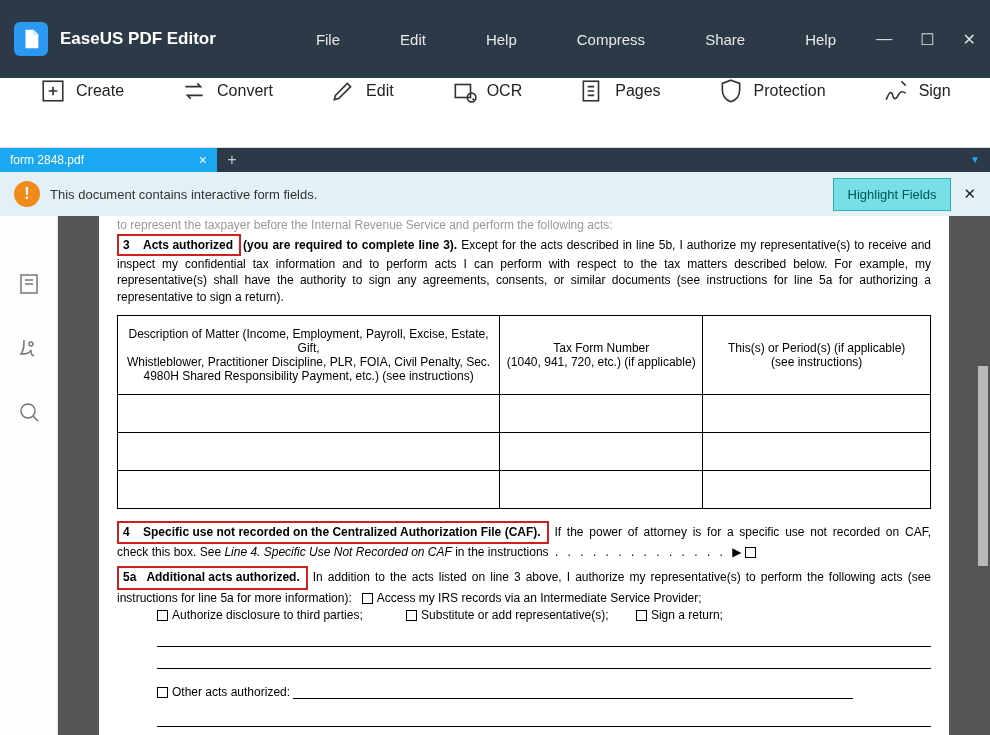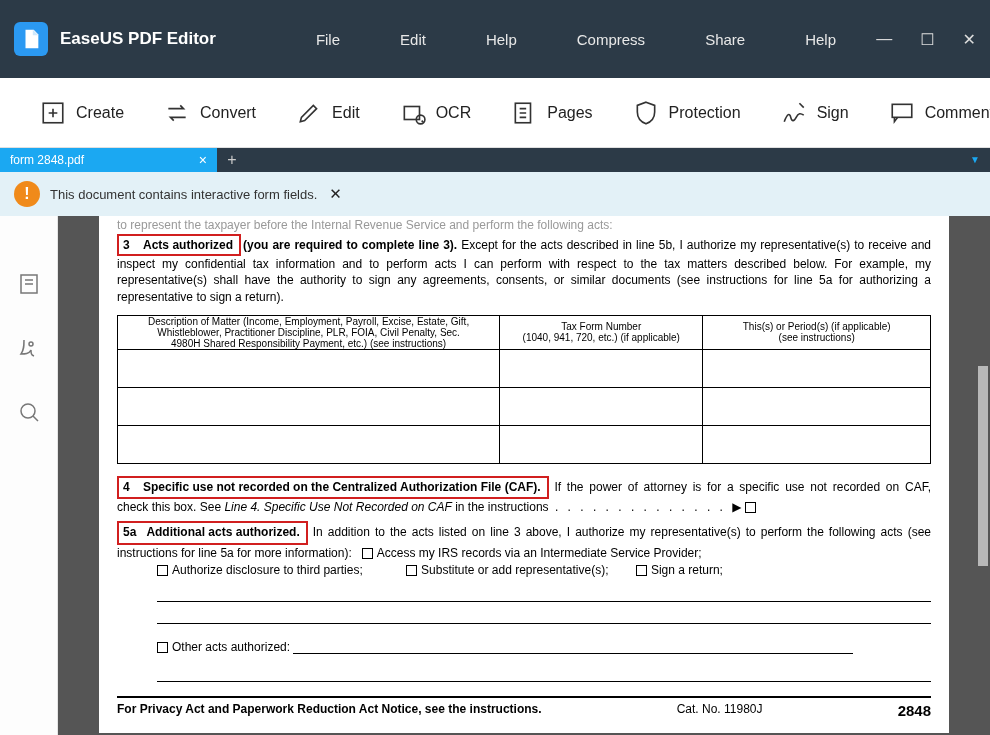--- a/index.html
+++ b/index.html
@@ -5,21 +5,21 @@
 *{box-sizing:border-box;margin:0;padding:0;font-family:"Segoe UI",Arial,sans-serif}
 body{width:990px;height:735px;overflow:hidden;background:#fff;position:relative}
 .titlebar{height:78px;background:#2c3a47;display:flex;align-items:center;padding:0 14px;color:#fff}
 .logo{width:34px;height:34px;background:#2b99f2;border-radius:6px;display:flex;align-items:center;justify-content:center;margin-right:12px}
 .logo svg{width:22px;height:22px}
 .app-title{font-size:17px;font-weight:700;margin-right:100px}
 .menubar{display:flex;gap:60px}
 .menubar span{font-size:15px;color:#e8e8e8;cursor:pointer}
 .win-controls{margin-left:auto;display:flex;gap:28px;align-items:center}
 .win-controls span{font-size:16px;cursor:pointer;color:#ddd}
-.toolbar{height:70px;background:#fff;display:flex;align-items:center;padding:0 40px;gap:40px;border-bottom:1px solid #e0e0e0}
+.toolbar{height:70px;background:#fff;display:flex;align-items:flex-start;padding:0 40px;gap:57px;border-bottom:1px solid #e0e0e0}
 .tool{display:flex;align-items:center;gap:10px;cursor:pointer}
 .tool svg{width:26px;height:26px;stroke:#333;fill:none;stroke-width:1.5}
 .tool span{font-size:16px;color:#222}
 .tabbar{height:24px;background:#2c3a47;display:flex;align-items:stretch;position:relative}
 .tab{background:#1ba8f2;color:#fff;font-size:12px;display:flex;align-items:center;padding:0 10px;width:217px;justify-content:space-between}
 .tab-close{cursor:pointer;font-size:14px;color:#fff}
 .tab-add{width:30px;display:flex;align-items:center;justify-content:center;color:#ccc;font-size:16px;cursor:pointer}
 .tab-dropdown{position:absolute;right:10px;color:#1ba8f2;font-size:10px;top:6px}
 .info-banner{height:44px;background:#e3f1f7;display:flex;align-items:center;padding:0 14px;position:relative}
 .info-banner .exclaim{width:26px;height:26px;background:#f08a1a;border-radius:50%;color:#fff;font-weight:700;display:flex;align-items:center;justify-content:center;margin-right:10px;font-size:16px}
@@ -29,21 +29,21 @@
 .main{display:flex;height:519px;background:#8b5cf6}
 .sidepanel{width:58px;background:#fdfdfd;border-right:1px solid #e5e5e5;display:flex;flex-direction:column;align-items:center;padding-top:56px;gap:40px}
 .sidepanel svg{width:24px;height:24px;stroke:#777;fill:none;stroke-width:1.5}
 .doc-area{flex:1;background:#555;padding:0 20px 20px 20px;overflow:hidden;position:relative}
 .page{background:#fff;margin:0 auto;width:850px;padding:2px 18px 14px 18px;font-family:Arial,Helvetica,sans-serif;color:#000;font-size:12px}
 .page .faded{color:#999;font-size:12px;margin-bottom:2px}
 .red-box{border:2px solid #d11f1f;display:inline-block;padding:1px 6px 1px 4px}
 .sec3 .red-box{margin-right:2px}
 .sec-text{text-align:justify;line-height:1.35}
 .tbl{border:1px solid #000;border-collapse:collapse;width:100%;margin-top:10px}
-.tbl th,.tbl td{border:1px solid #000;font-size:10px;padding:0 6px;text-align:center;font-weight:400}
+.tbl th,.tbl td{border:1px solid #000;font-size:12px;padding:11px 6px;text-align:center;font-weight:400}
 .tbl td{height:38px}
 .sec4{margin-top:12px;text-align:justify;line-height:1.4}
 .arrow-line{letter-spacing:3px}
 .cb{display:inline-block;width:11px;height:11px;border:1px solid #000;vertical-align:middle;margin-right:4px}
 .sec5{margin-top:6px;text-align:justify;line-height:1.45}
 .lines{border-bottom:1px solid #000;height:22px;margin-left:40px}
 .footer-rule{border-top:2px solid #000;margin-top:14px;padding-top:4px;display:flex;justify-content:space-between;font-size:12px}
 .footer-rule b{font-weight:700}
 .scroll-thumb{position:absolute;right:2px;top:150px;width:10px;height:200px;background:#b8b8b8;border-radius:0}
 </style>
@@ -135,20 +135,21 @@
     <span>form 2848.pdf</span>
     <span class="tab-close">×</span>
   </div>
   <div class="tab-add">+</div>
   <div class="tab-dropdown">▼</div>
 </div>
 
 <div class="info-banner">
   <div class="exclaim">!</div>
   <div class="msg">This document contains interactive form fields.</div>
+  <div class="highlight-btn">Highlight Fields</div>
   <div class="banner-close">✕</div>
 </div>
 
 <div class="main">
   <div class="sidepanel">
     <svg viewBox="0 0 24 24">
         <rect x="4" y="3" width="16" height="18"></rect>
         <path d="M8 8h8M8 12h8"></path>
       </svg>
     <svg viewBox="0 0 24 24">

